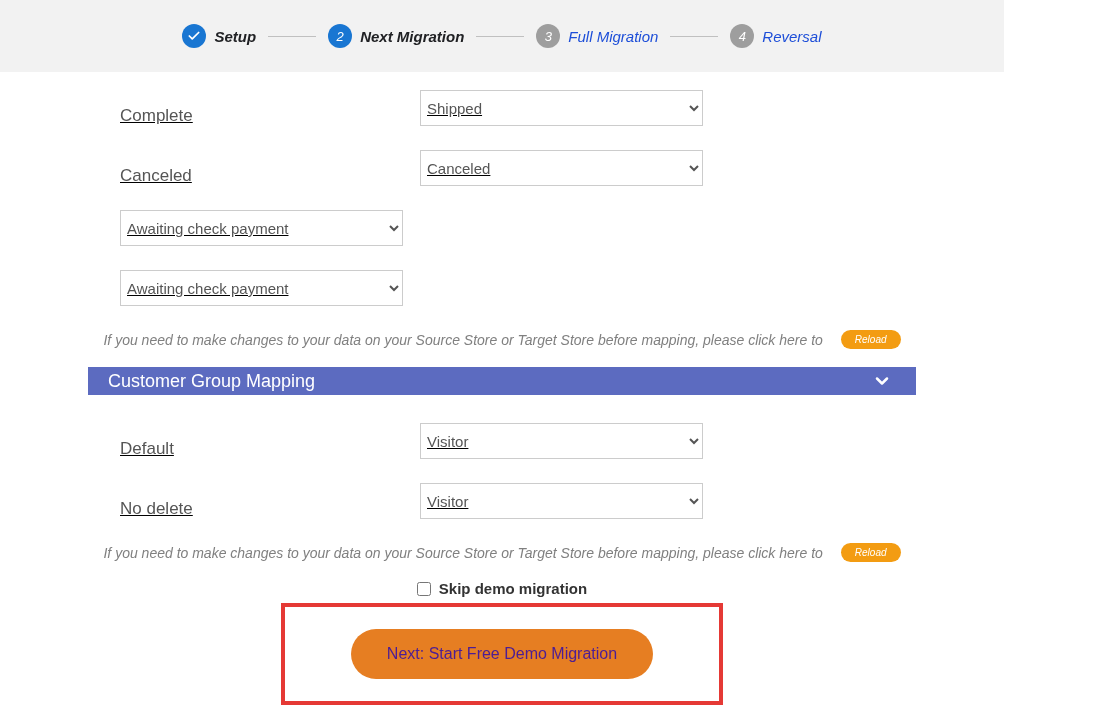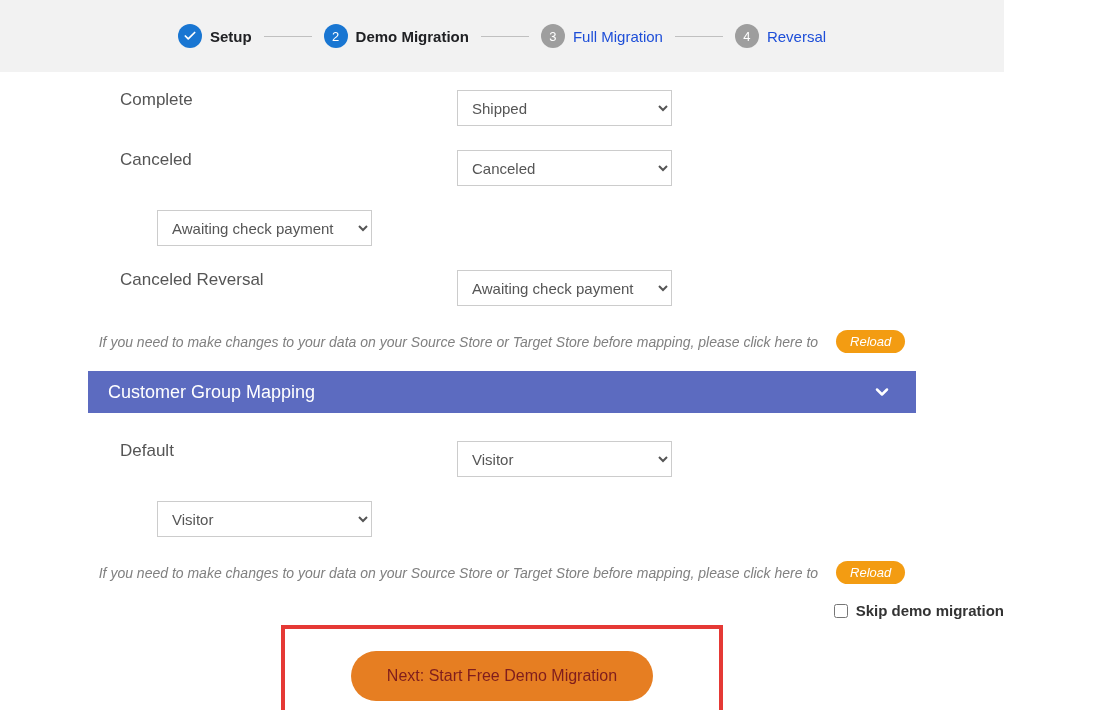--- a/index.html
+++ b/index.html
@@ -16,20 +16,21 @@
     display: flex;
     align-items: center;
     justify-content: center;
     gap: 0;
     width: 1004px;
   }
   .step {
     display: flex;
     align-items: center;
     gap: 8px;
+    font-style: italic;
   }
   .step-circle {
     width: 24px;
     height: 24px;
     border-radius: 50%;
     display: flex;
     align-items: center;
     justify-content: center;
     font-size: 13px;
     color: #fff;
@@ -49,98 +50,98 @@
     height: 1px;
     background: #c0c0c0;
     margin: 0 12px;
   }
   .content {
     padding: 18px 0 0 0;
     width: 1004px;
   }
   .mapping-row {
     display: flex;
-    align-items: flex-start;
+    align-items: flex-end;
     margin-bottom: 24px;
     padding-left: 120px;
+    text-decoration: underline;
   }
   .mapping-label {
     width: 300px;
     font-size: 17px;
     color: #555;
   }
   .mapping-select {
-    width: 215px;
+    width: 283px;
     height: 36px;
     border: 1px solid #ccc;
     font-size: 15px;
-    padding: 0 10px;
+    padding: 0 2px;
     color: #555;
     background: #fff;
-    margin-left: 37px;
   }
   .reload-hint {
     text-align: center;
     font-style: italic;
     color: #808080;
     font-size: 14px;
     margin: 6px 0 18px 0;
     display: flex;
     align-items: center;
     justify-content: center;
     gap: 18px;
   }
   .reload-btn {
     background: #f39c12;
     color: #fff;
     border: none;
     border-radius: 14px;
     padding: 4px 14px;
-    font-size: 13px;
+    font-size: 10px;
     font-style: italic;
     cursor: pointer;
   }
   .section-header {
     background: #5c6bc0;
     color: #fff;
-    height: 42px;
+    height: 28px;
     display: flex;
     align-items: center;
     justify-content: space-between;
     padding: 0 24px 0 20px;
     font-size: 18px;
     margin: 0 88px 28px 88px;
   }
   .chevron-icon svg { display: block; }
   .skip-row {
     text-align: center;
     font-size: 15px;
     font-weight: 700;
     color: #333;
     margin-top: 8px;
     margin-bottom: 6px;
     display: flex;
     align-items: center;
-    justify-content: flex-end;
+    justify-content: center;
     gap: 8px;
   }
   .skip-row input { width: 14px; height: 14px; }
   .highlight-box {
     border: 4px solid #e53935;
     width: 442px;
     height: 102px;
     margin: 0 auto;
     display: flex;
     align-items: center;
     justify-content: center;
     position: relative;
   }
   .next-btn {
     background: #e67e22;
-    color: #7f1d1d;
+    color: #4c1d95;
     border: none;
     border-radius: 28px;
     padding: 16px 36px;
     font-size: 16px;
     cursor: pointer;
   }
   .check-icon svg { display: block; }
 </style>
 </head>
 <body>
@@ -150,21 +151,21 @@
     <span class="step-circle done check-icon">
       <svg width="14" height="14" viewBox="0 0 24 24" fill="none" stroke="#fff" stroke-width="3" stroke-linecap="round" stroke-linejoin="round">
           <polyline points="20 6 9 17 4 12"></polyline>
         </svg>
     </span>
     <span class="step-label">Setup</span>
   </div>
   <div class="step-connector"></div>
   <div class="step">
     <span class="step-circle active">2</span>
-    <span class="step-label">Demo Migration</span>
+    <span class="step-label">Next Migration</span>
   </div>
   <div class="step-connector"></div>
   <div class="step">
     <span class="step-circle pending">3</span>
     <span class="step-label pending">Full Migration</span>
   </div>
   <div class="step-connector"></div>
   <div class="step">
     <span class="step-circle pending">4</span>
     <span class="step-label pending">Reversal</span>
@@ -184,21 +185,20 @@
     <select class="mapping-select">
       <option>Canceled</option>
     </select>
   </div>
   <div class="mapping-row">
     <select class="mapping-select">
       <option>Awaiting check payment</option>
     </select>
   </div>
   <div class="mapping-row">
-    <div class="mapping-label">Canceled Reversal</div>
     <select class="mapping-select">
       <option>Awaiting check payment</option>
     </select>
   </div>
 
   <div class="reload-hint">
     <span>If you need to make changes to your data on your Source Store or Target Store before mapping, please click here to</span>
     <button class="reload-btn">Reload</button>
   </div>
 
@@ -211,20 +211,21 @@
     </span>
   </div>
 
   <div class="mapping-row">
     <div class="mapping-label">Default</div>
     <select class="mapping-select">
       <option>Visitor</option>
     </select>
   </div>
   <div class="mapping-row">
+    <div class="mapping-label">No delete</div>
     <select class="mapping-select">
       <option>Visitor</option>
     </select>
   </div>
 
   <div class="reload-hint">
     <span>If you need to make changes to your data on your Source Store or Target Store before mapping, please click here to</span>
     <button class="reload-btn">Reload</button>
   </div>
 

